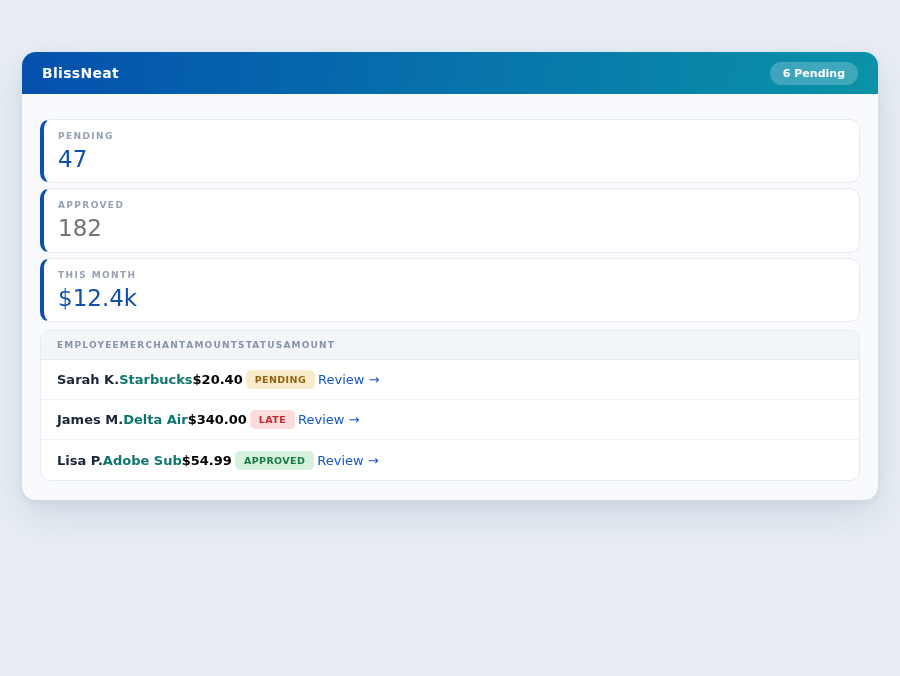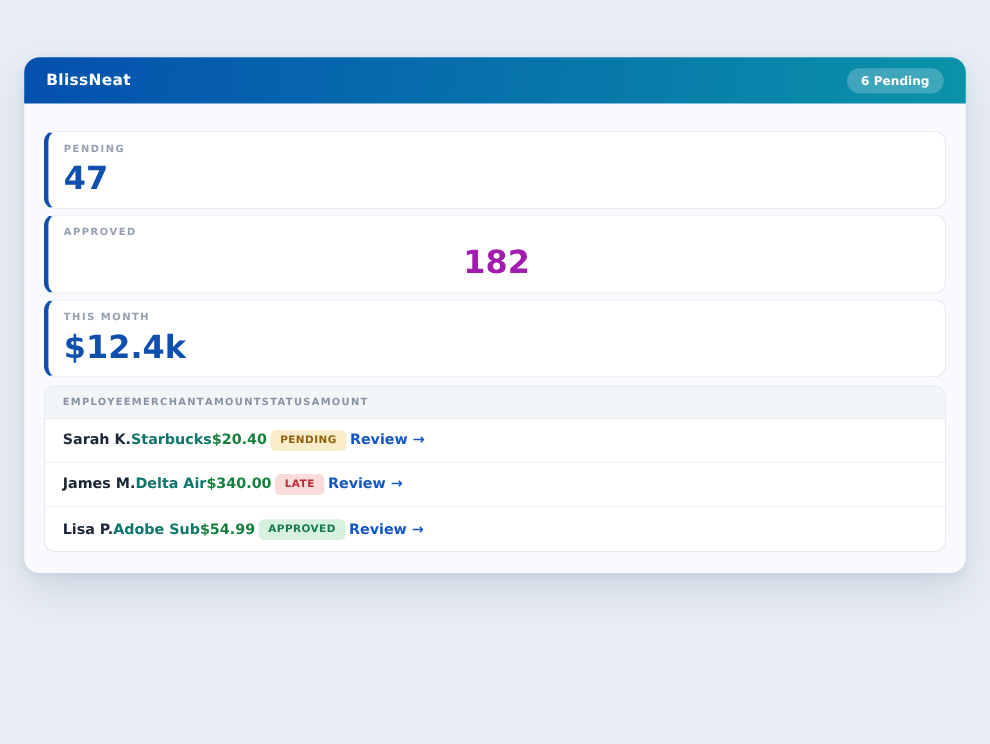--- a/index.html
+++ b/index.html
@@ -32,65 +32,65 @@
 
   .stat-card{
     background:#ffffff; border:1px solid #e7ebf1; border-left-width:4px;
     border-radius:10px; padding:11px 14px 10px; margin-bottom:5px;
   }
   .stat-card:last-child{ margin-bottom:0; }
   .stat-label{
     font-size:9px; font-weight:bold; color:#97a1b2; letter-spacing:1.4px;
     text-transform:uppercase;
   }
-  .stat-value{ font-size:29px; font-weight:bold; margin-top:5px; line-height:1.15; }
+  .stat-value{ font-size:23px; font-weight:normal; margin-top:5px; line-height:1.15; }
 
   .mini-table{
     margin-top:8px; background:#ffffff;
     border:1px solid #e7ebf1; border-radius:10px; overflow:hidden;
   }
   .thead{
     background:#f3f6f9; border-bottom:1px solid #e7ebf1;
     height:29px; display:flex; align-items:center; padding:0 16px;
     font-size:9px; font-weight:bold; color:#8794a4; letter-spacing:1.2px;
   }
   .trow{
     height:40px; display:flex; align-items:center; gap:0;
     padding:0 16px; border-bottom:1px solid #eef1f5; font-size:13px;
   }
   .trow:last-child{ border-bottom:none; }
   .cell-employee{ font-weight:bold; color:#1b2736; }
   .cell-merchant{ color:#0f766e;font-weight:bold; }
-  .cell-amount{ font-weight:bold; color:#15803d; }
+  .cell-amount{ font-weight:bold; color:#000000; }
   .status-badge{
     font-size:9.5px; font-weight:bold; letter-spacing:.4px;
     padding:4px 9px; border-radius:5px; margin:0 3px;
   }
   .action-link{
-    font-weight:bold; color:#1457c5; text-decoration:none; font-size:13px;
+    font-weight:normal; color:#1457c5; text-decoration:none; font-size:13px;
   }
 </style>
 </head>
 <body>
 
 <div class="panel">
   <div class="panel-header">
     <div class="app-title">BlissNeat</div>
     <button class="count-pill">6 Pending</button>
   </div>
   <div class="panel-body">
     <section id="stats">
   <div class="stat-card" style="border-left-color: rgb(15, 79, 174);">
     <div class="stat-label">PENDING</div>
     <div class="stat-value" style="color: rgb(15, 79, 174);">47</div>
   </div>
 
   <div class="stat-card" style="border-left-color: rgb(15, 79, 174);">
     <div class="stat-label">APPROVED</div>
-    <div class="stat-value" style="color: #a21caf; text-align: center;">182</div>
+    <div class="stat-value" style="color: #737373;">182</div>
   </div>
 
   <div class="stat-card" style="border-left-color: rgb(15, 79, 174);">
     <div class="stat-label">THIS MONTH</div>
     <div class="stat-value" style="color: rgb(15, 79, 174);">$12.4k</div>
   </div>
 
 </section>
     <section class="mini-table">
       <div class="thead" id="thead">

